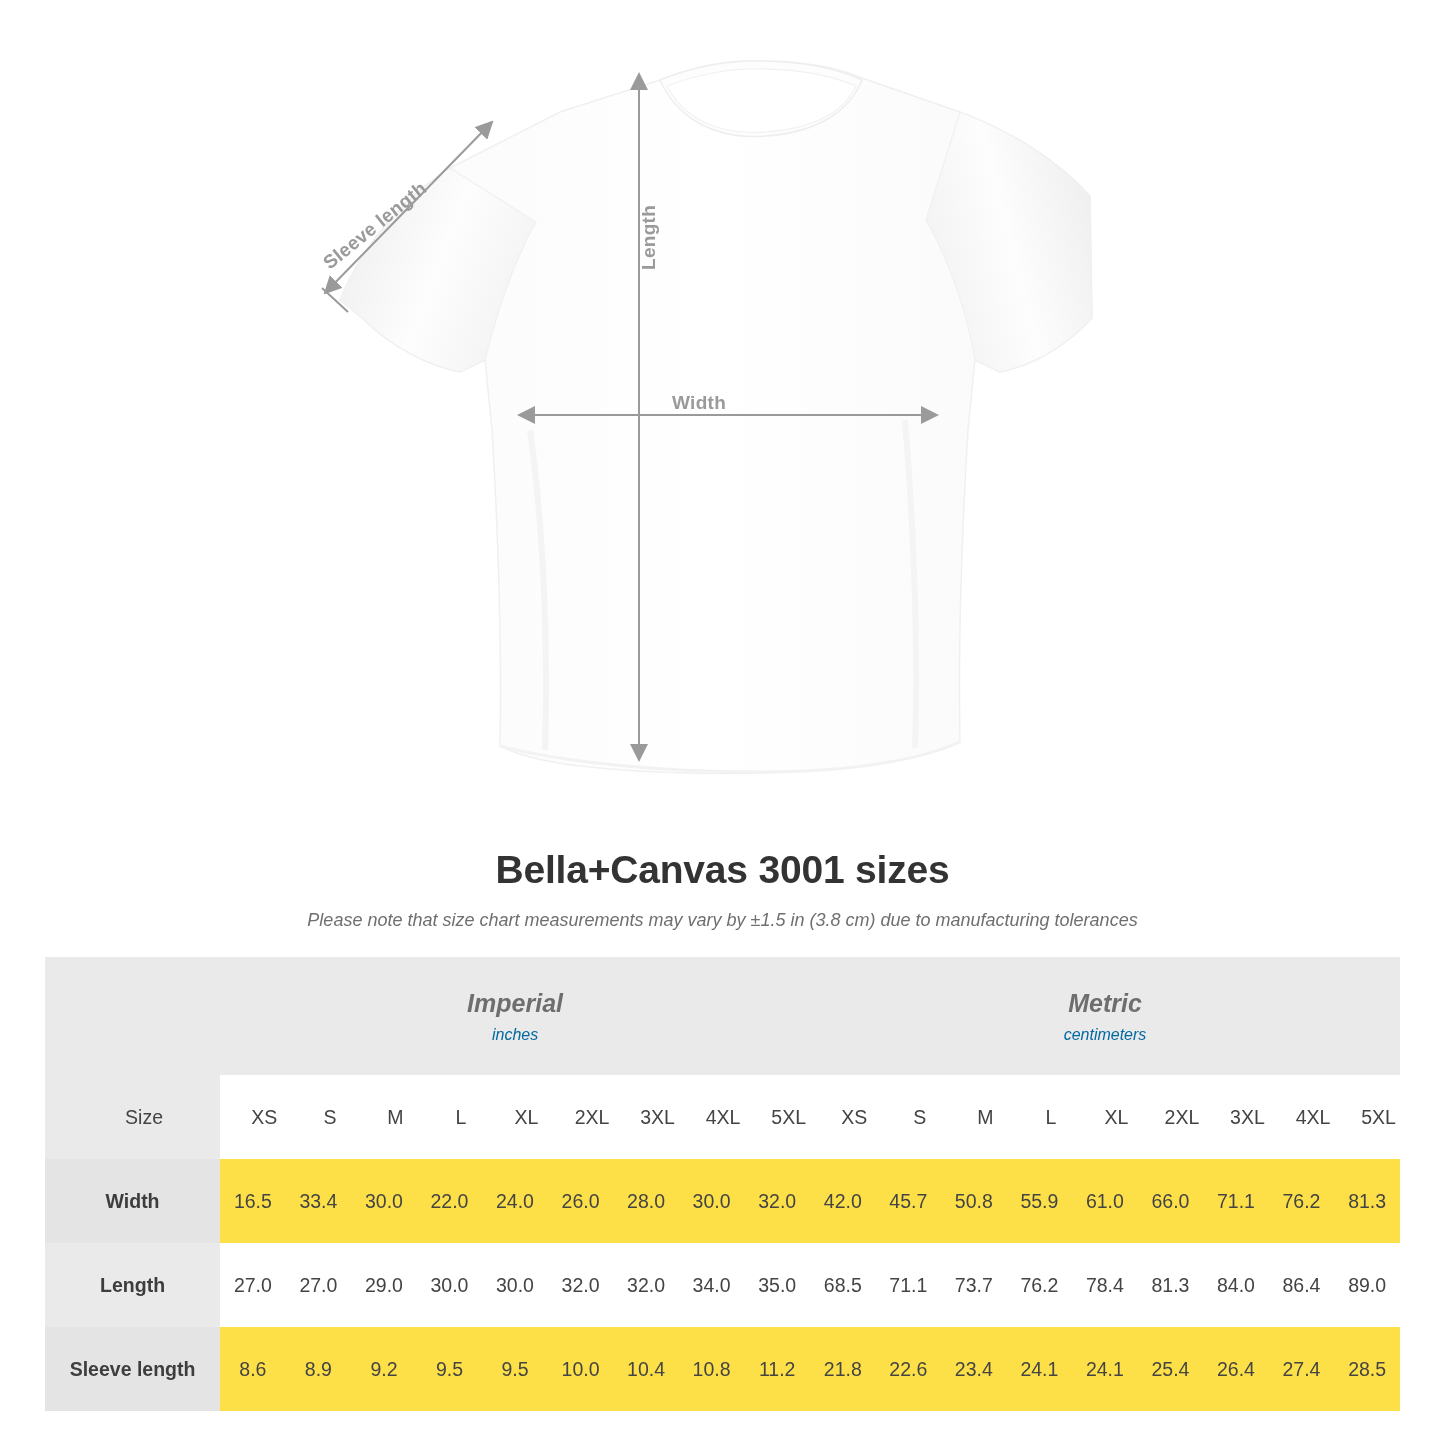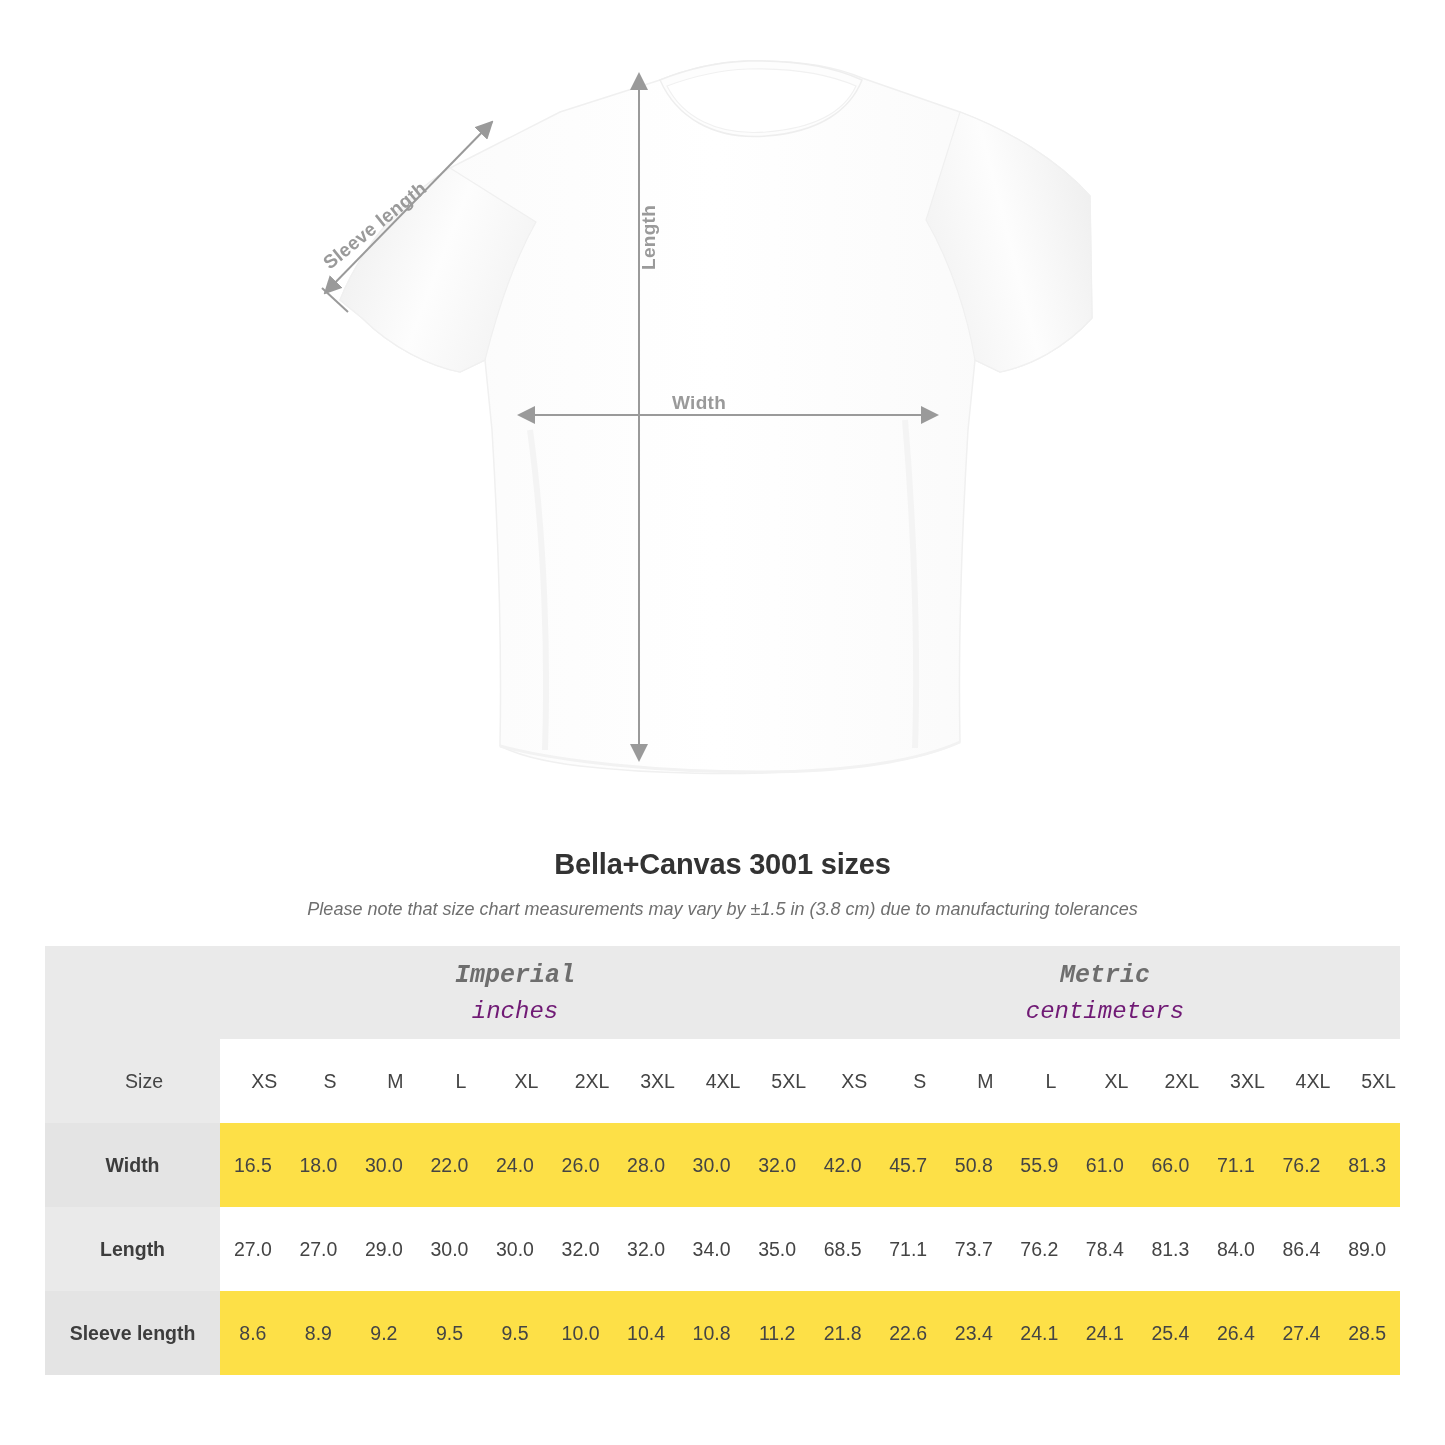--- a/index.html
+++ b/index.html
@@ -52,21 +52,21 @@
     transform: rotate(-39deg);
     transform-origin: left bottom;
   }
 
   
   .title-block {
     text-align: center;
     margin-top: 18px;
   }
   .chart-title {
-    font-size: 29px;
+    font-size: 39px;
     font-weight: bold;
     color: #333333;
     margin: 11px;
     letter-spacing: -0.2px;
   }
   .chart-note {
     font-size: 18px;
     font-style: italic;
     color: #6f6f6f;
     margin-top: 18px;
@@ -86,35 +86,34 @@
     border: none;
     text-align: center;
     vertical-align: middle;
     font-size: 19.5px;
     color: #444444;
     font-weight: normal;
   }
   
   .banner-row td {
     background: #eaeaea;
-    height: 93px;
+    height: 118px;
     padding: 0;
-    font-family: Liberation Mono, monospace;
   }
   .unit-system {
     font-size: 25px;
     font-style: italic;
     font-weight: bold;
     color: #6e6e6e;
     line-height: 1.25;
   }
   .unit-name {
-    font-size: 24px;
+    font-size: 16px;
     font-style: italic;
-    color: #701a75;
+    color: #0369a1;
     margin-top: 6px;
   }
   
   .head-row td {
     height: 82px;
     font-weight: bold;
     color: #3d3d3d;
     background: #ffffff;
     padding-left: 24px;
   }
@@ -280,21 +279,21 @@
         <td class="datacell">XL</td>
         <td class="datacell">2XL</td>
         <td class="datacell">3XL</td>
         <td class="datacell">4XL</td>
         <td class="datacell">5XL</td>
       </tr>
 
       <tr class="data-row shaded">
         <td class="rowlabel">Width</td>
         <td class="datacell">16.5</td>
-        <td class="datacell">18.0</td>
+        <td class="datacell">33.4</td>
         <td class="datacell">30.0</td>
         <td class="datacell">22.0</td>
         <td class="datacell">24.0</td>
         <td class="datacell">26.0</td>
         <td class="datacell">28.0</td>
         <td class="datacell">30.0</td>
         <td class="datacell">32.0</td>
         <td class="datacell">42.0</td>
         <td class="datacell">45.7</td>
         <td class="datacell">50.8</td>

